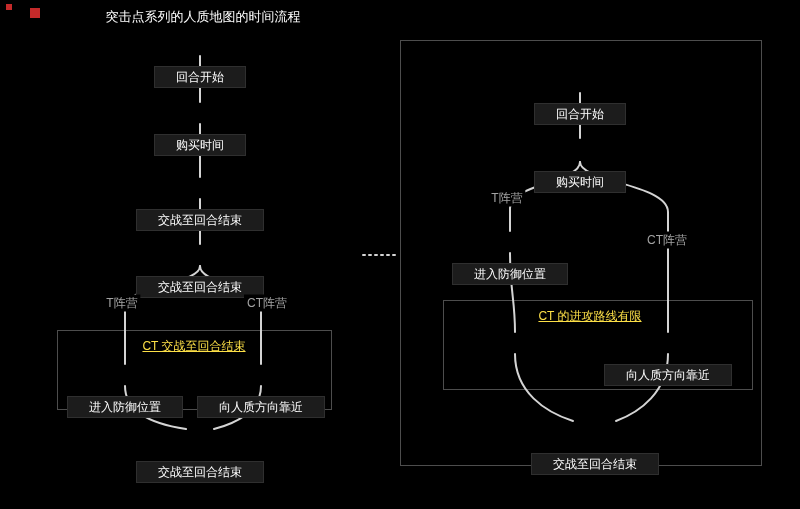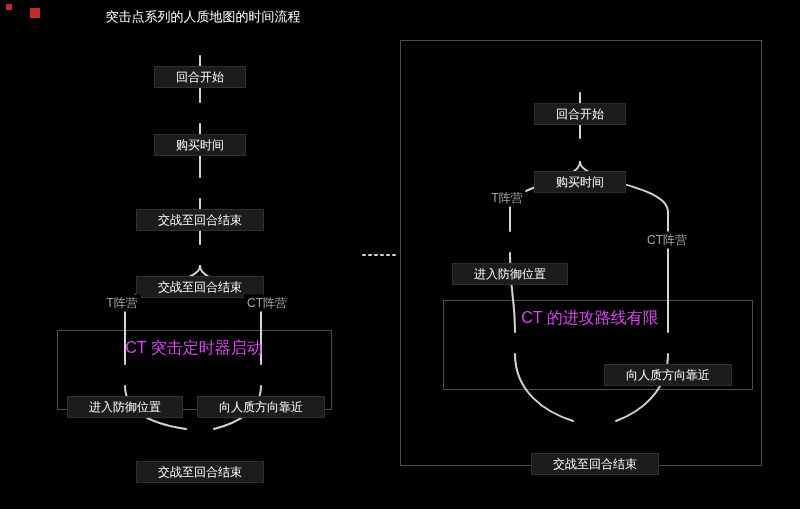--- a/index.html
+++ b/index.html
@@ -21,22 +21,22 @@
   .title { position:absolute; transform:translateX(-50%); color:#ffffff;
            font-size:13px; white-space:nowrap; z-index:3; }
 
   .node { position:absolute; transform:translateX(-50%); background:#1c1c1c;
           border:1px solid #2f2f2f; color:#ffffff; font-size:12px; height:22px;
           line-height:20px; padding:0 21px; white-space:nowrap; z-index:3;margin-top:32px; }
 
   .edge-label { position:absolute; transform:translate(-50%,-50%); background:#000000;
                 color:#a3a3a3; font-size:12px; padding:0 3px; white-space:nowrap; z-index:3; }
 
-  .group-label { position:absolute; transform:translateX(-50%); color:#d946ef;
-                 font-size:16px; white-space:nowrap; z-index:2; }
+  .group-label { position:absolute; transform:translateX(-50%); color:#fde047;
+                 font-size:12px; white-space:nowrap; z-index:2;text-decoration:underline; }
 
   .marker { position:absolute; background:#c42a2a; z-index:4; }
   .marker.m1 { left:6px;  top:4px; width:6px; height:6px; }
   .marker.m2 { left:30px; top:8px; width:10px; height:10px; }
 </style>
 </head>
 <body>
 
 <div class="canvas">
 
@@ -71,21 +71,21 @@
   <div class="title" style="left:203px; top:8px">突击点系列的人质地图的时间流程</div>
 
   <div class="node" style="left:200px; top:34px">回合开始</div>
   <div class="node" style="left:200px; top:102px">购买时间</div>
   <div class="node" style="left:200px; top:177px">交战至回合结束</div>
   <div class="node" style="left:200px; top:244px">交战至回合结束</div>
 
   <div class="edge-label" style="left:122px; top:303px">T阵营</div>
   <div class="edge-label" style="left:267px; top:303px">CT阵营</div>
 
-  <div class="group-label" style="left:194px; top:338px">CT 突击定时器启动</div>
+  <div class="group-label" style="left:194px; top:338px">CT 交战至回合结束</div>
   <div class="node" style="left:125px; top:364px">进入防御位置</div>
   <div class="node" style="left:261px; top:364px">向人质方向靠近</div>
 
   <div class="node" style="left:200px; top:429px">交战至回合结束</div>
 
 
   <div class="node" style="left:580px; top:71px">回合开始</div>
   <div class="node" style="left:580px; top:139px">购买时间</div>
 
   <div class="edge-label" style="left:507px; top:198px">T阵营</div>

